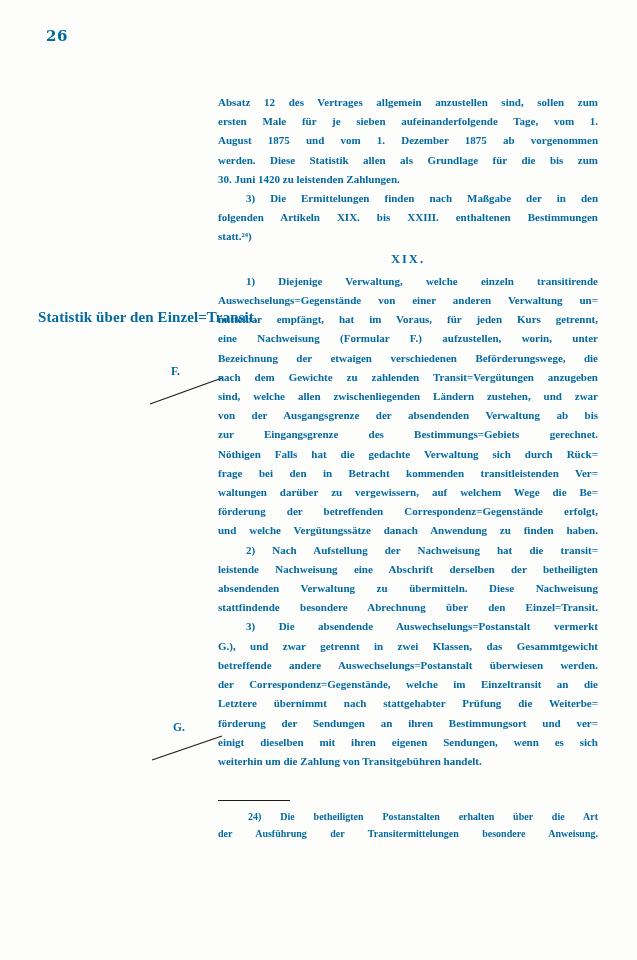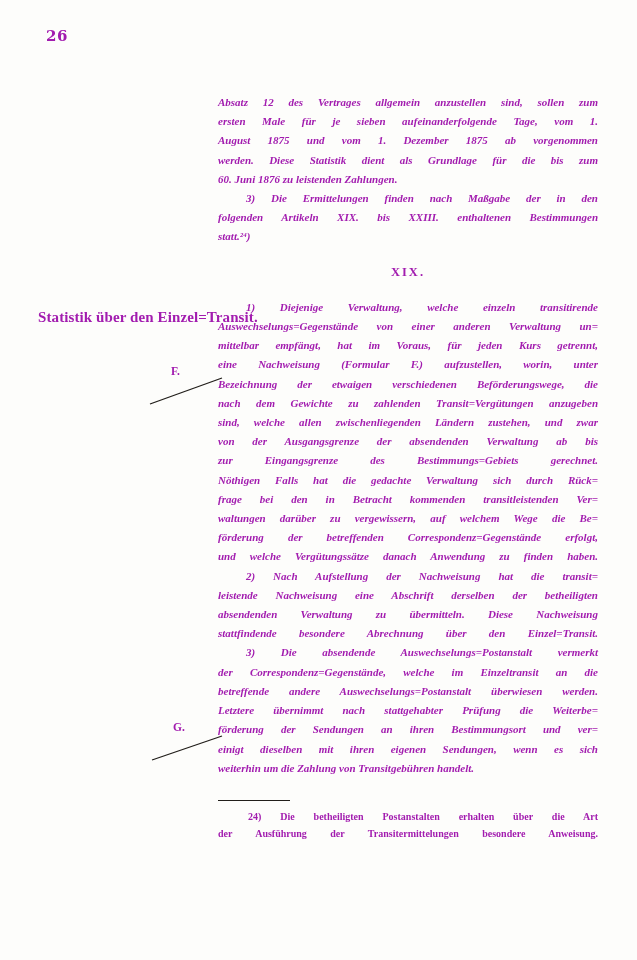--- a/index.html
+++ b/index.html
@@ -5,21 +5,21 @@
   html, body { margin: 0; padding: 0; }
   body {
     width: 637px; height: 960px;
     background: #fdfdfb;
     font-family: "Liberation Serif", serif;
   }
   .page {
     position: relative;
     width: 637px; height: 912px;
     background: #fdfdfb;
-    color: #a21caf;
+    color: #0369a1;
     overflow: hidden;
   }
   .page-number {
     position: absolute;
     top: 27px; left: 46px;
     font-family: "DejaVu Serif", serif;
     font-weight: bold;
     font-size: 15px;
     letter-spacing: 0.5px;
   }
@@ -49,31 +49,30 @@
     position: absolute;
     top: 93px; left: 218px;
     width: 380px;
     font-size: 11px;
     font-weight: bold;
     line-height: 19.2px;
   }
   .tline {
     text-align: justify;
     text-align-last: justify;
-    font-style: italic;
   }
   .tline.indent { text-indent: 28px; }
   .tline.endp { text-align-last: left; }
   .heading {
     text-align: center;
     font-weight: bold;
     font-size: 12.5px;
     letter-spacing: 2px;
     line-height: 19.2px;
-    margin: 16px 0;
+    margin: 3px 0;
   }
   .footnote {
     position: absolute;
     left: 218px; top: 800px;
     width: 380px;
     font-size: 10px;
     font-weight: bold;
     line-height: 17px;
   }
   .footnote-rule {
@@ -103,22 +102,22 @@
 
   <svg class="pointer-lines" viewBox="0 0 637 960" xmlns="http://www.w3.org/2000/svg">
     <line x1="150" y1="404" x2="222" y2="378" stroke="#211e1a" stroke-width="1.3"></line>
     <line x1="152" y1="760" x2="222" y2="736" stroke="#211e1a" stroke-width="1.3"></line>
   </svg>
 
   <div class="text-column">
       <div class="tline">Absatz 12 des Vertrages allgemein anzustellen sind, sollen zum</div>
       <div class="tline">ersten Male für je sieben aufeinanderfolgende Tage, vom 1.</div>
       <div class="tline">August 1875 und vom 1. Dezember 1875 ab vorgenommen</div>
-      <div class="tline">werden. Diese Statistik dient als Grundlage für die bis zum</div>
-      <div class="tline endp">60. Juni 1876 zu leistenden Zahlungen.</div>
+      <div class="tline">werden. Diese Statistik allen als Grundlage für die bis zum</div>
+      <div class="tline endp">30. Juni 1420 zu leistenden Zahlungen.</div>
       <div class="tline indent">3) Die Ermittelungen finden nach Maßgabe der in den</div>
       <div class="tline">folgenden Artikeln XIX. bis XXIII. enthaltenen Bestimmungen</div>
       <div class="tline endp">statt.²⁴)</div>
       <div class="heading">XIX.</div>
       <div class="tline indent">1) Diejenige Verwaltung, welche einzeln transitirende</div>
       <div class="tline">Auswechselungs=Gegenstände von einer anderen Verwaltung un=</div>
       <div class="tline">mittelbar empfängt, hat im Voraus, für jeden Kurs getrennt,</div>
       <div class="tline">eine Nachweisung (Formular F.) aufzustellen, worin, unter</div>
       <div class="tline">Bezeichnung der etwaigen verschiedenen Beförderungswege, die</div>
       <div class="tline">nach dem Gewichte zu zahlenden Transit=Vergütungen anzugeben</div>
@@ -128,22 +127,23 @@
       <div class="tline">Nöthigen Falls hat die gedachte Verwaltung sich durch Rück=</div>
       <div class="tline">frage bei den in Betracht kommenden transitleistenden Ver=</div>
       <div class="tline">waltungen darüber zu vergewissern, auf welchem Wege die Be=</div>
       <div class="tline">förderung der betreffenden Correspondenz=Gegenstände erfolgt,</div>
       <div class="tline">und welche Vergütungssätze danach Anwendung zu finden haben.</div>
       <div class="tline indent">2) Nach Aufstellung der Nachweisung hat die transit=</div>
       <div class="tline">leistende Nachweisung eine Abschrift derselben der betheiligten</div>
       <div class="tline">absendenden Verwaltung zu übermitteln. Diese Nachweisung</div>
       <div class="tline">stattfindende besondere Abrechnung über den Einzel=Transit.</div>
       <div class="tline indent">3) Die absendende Auswechselungs=Postanstalt vermerkt</div>
+      <div class="tline">G.), und zwar getrennt in zwei Klassen, das Gesammtgewicht</div>
+      <div class="tline">betreffende andere Auswechselungs=Postanstalt überwiesen werden.</div>
       <div class="tline">der Correspondenz=Gegenstände, welche im Einzeltransit an die</div>
-      <div class="tline">betreffende andere Auswechselungs=Postanstalt überwiesen werden.</div>
       <div class="tline">Letztere übernimmt nach stattgehabter Prüfung die Weiterbe=</div>
       <div class="tline">förderung der Sendungen an ihren Bestimmungsort und ver=</div>
       <div class="tline">einigt dieselben mit ihren eigenen Sendungen, wenn es sich</div>
       <div class="tline endp">weiterhin um die Zahlung von Transitgebühren handelt.</div>
     </div>
 
   <div class="footnote">
     <hr class="footnote-rule">
     <div>
         <div class="fline indent">24) Die betheiligten Postanstalten erhalten über die Art</div>

